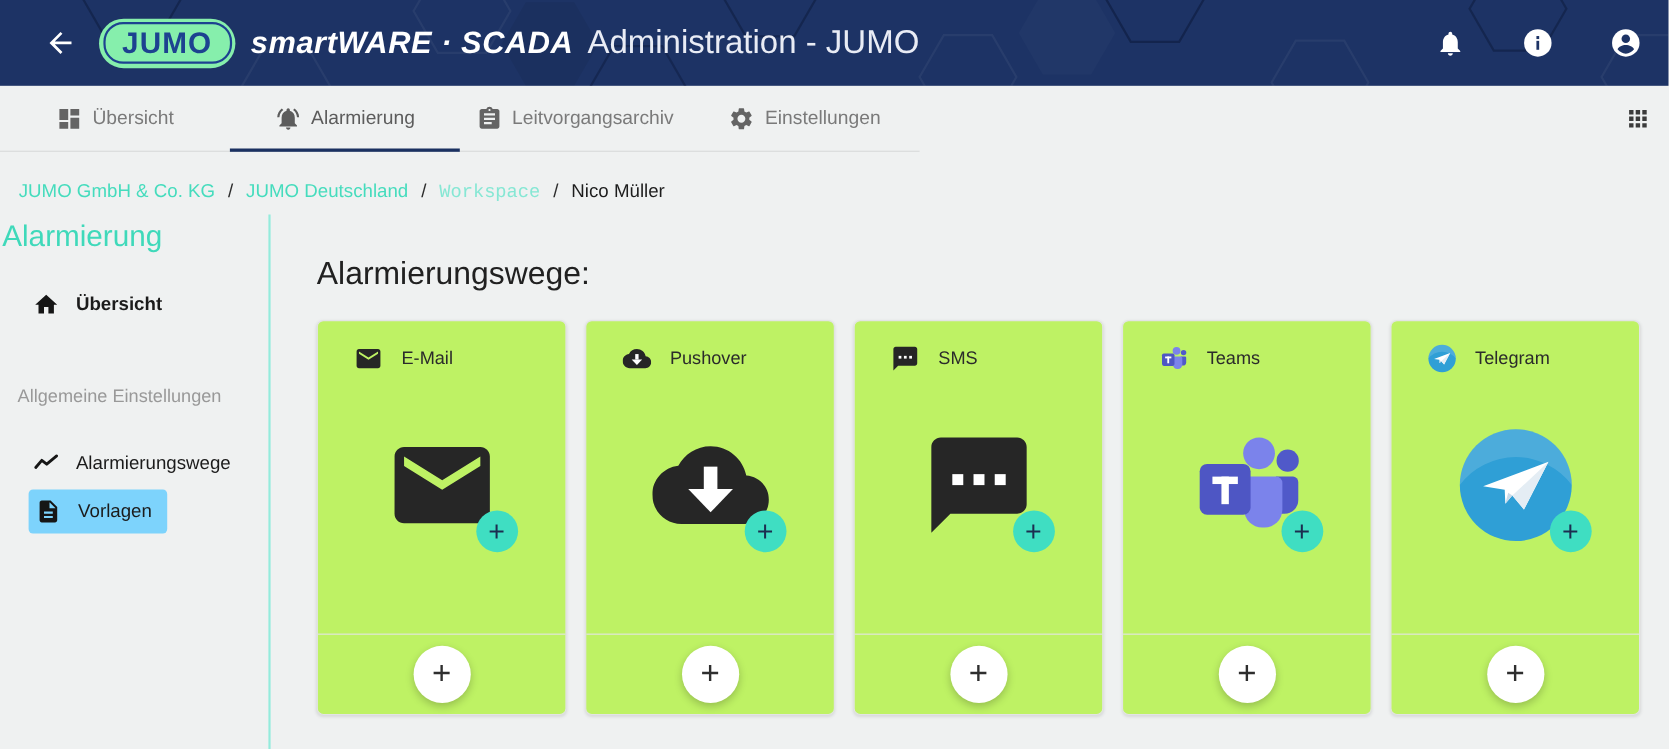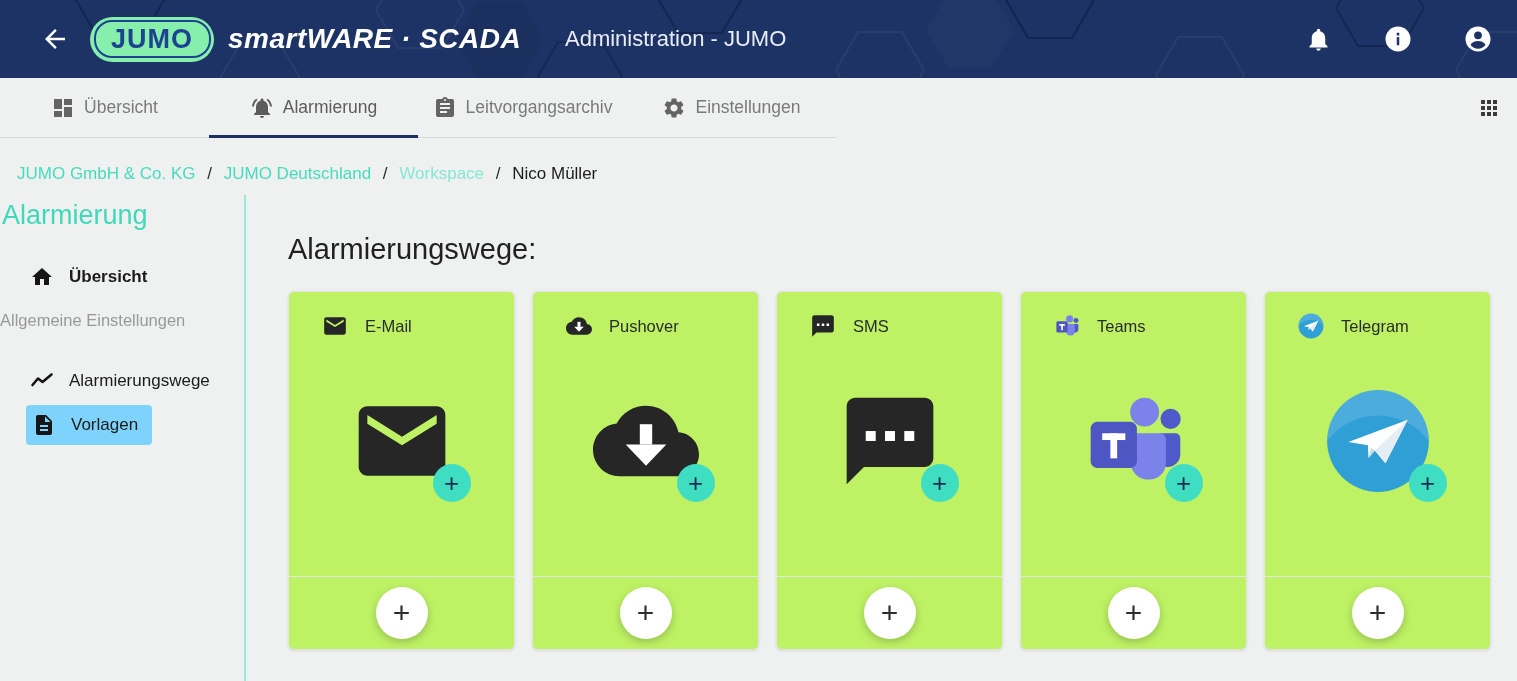--- a/index.html
+++ b/index.html
@@ -19,49 +19,49 @@
   .back-btn { position:relative; margin-left:40px; width:30px; height:30px; cursor:pointer; flex-shrink:0; }
   .logo-pill {
     position:relative; margin-left:20px; width:124px; height:45px; background:#86efac;
     border-radius:23px; display:flex; align-items:center; justify-content:center; flex-shrink:0;
   }
   .logo-pill::after {
     content:""; position:absolute; inset:3.5px; border:2.5px solid #1d4290; border-radius:18px;
   }
   .logo-text { font-size:27px; font-weight:bold; color:#1d4290; letter-spacing:1px; }
   .brand { position:relative; margin-left:14px; font-size:28px; font-style:italic; font-weight:600; letter-spacing:.5px; white-space:nowrap; }
-  .header-title { position:absolute; left:565px; top:50%; transform:translateY(-50%); font-size:22px; color:#e9ecf5; font-weight:400; }
+  .header-title { position:absolute; left:534px; top:50%; transform:translateY(-50%); font-size:30px; color:#e9ecf5; font-weight:400; }
   .header-actions { position:absolute; right:24px; top:0; height:100%; display:flex; align-items:center; gap:50px; }
   .hicon { width:30px; height:30px; cursor:pointer; display:flex; align-items:center; justify-content:center; }
 
   
   .tabstrip { position:relative; height:60px; background:#eff1f1; }
   .tabstrip-inner { width:836px; height:100%; border-bottom:1px solid #d7d9d9; display:flex; }
   .tab { position:relative; flex:1; display:flex; align-items:center; justify-content:center; gap:9px; cursor:pointer; }
   .tab-label { font-size:17.5px; color:#7a7a7a; }
   .tab.active .tab-label { color:#5c5c5c; }
   .tab.active::after { content:""; position:absolute; left:0; right:0; bottom:-1px; height:3px; background:#1b3161; }
   .tab-icon { width:24px; height:24px; display:flex; }
   .apps-btn { position:absolute; right:16px; top:50%; transform:translateY(-50%); width:24px; height:24px; cursor:pointer; }
 
   
   .breadcrumb { padding:26px 0 0 17px; font-size:17px; height:57px; }
   .crumb-link { color:#45dcbd; cursor:pointer; }
-  .crumb-light { color:#86e7d4; cursor:pointer; }
+  .crumb-light { color:#86e7d4; cursor:pointer;font-family:Liberation Mono, monospace; }
   .crumb-current { color:#1d1d1d;margin-top:39px; }
   .crumb-sep { color:#2c2c2c; margin:0 7px; }
 
   
   .content-row { display:flex; height:486px; }
   .sidebar { width:246px; flex-shrink:0; border-right:2px solid #94ebdc; padding-top:4px; }
   .side-title { color:#3fd9ba; font-size:27px; font-weight:400; margin:2px 0 0 2px; line-height:1.1; }
   .side-item { display:flex; align-items:center; gap:15px; padding-left:30px; font-size:17px; color:#1b1b1b; cursor:pointer; }
   .side-item.bold { font-weight:bold; }
   .side-item .sicon { width:24px; height:24px; display:flex; flex-shrink:0; }
-  .side-section { margin-top:22px; color:#999; font-size:16.5px; }
+  .side-section { margin-top:62px; padding-left:16px; color:#999; font-size:16.5px; }
   .item-overview { margin-top:34px; }
   .item-ways { margin-top:39px;align-items:center; }
   .item-templates-wrap { margin-top:12px; margin-left:26px; }
   .item-templates { background:#7dd3fc; border-radius:4px; padding:8px 14px 8px 6px; width:-moz-fit-content; width:fit-content; margin-left:0; padding-left:6px; gap:15px; }
 
   .main { flex:1; padding:38px 0 0 42px; }
   .main-heading { font-size:29px; font-weight:400; color:#212121; margin-bottom:25px; }
   .cards { display:flex; gap:17px; }
   .card {
     width:227px; background:#bef264; border:1px solid #e3e4e4; border-radius:6px;

